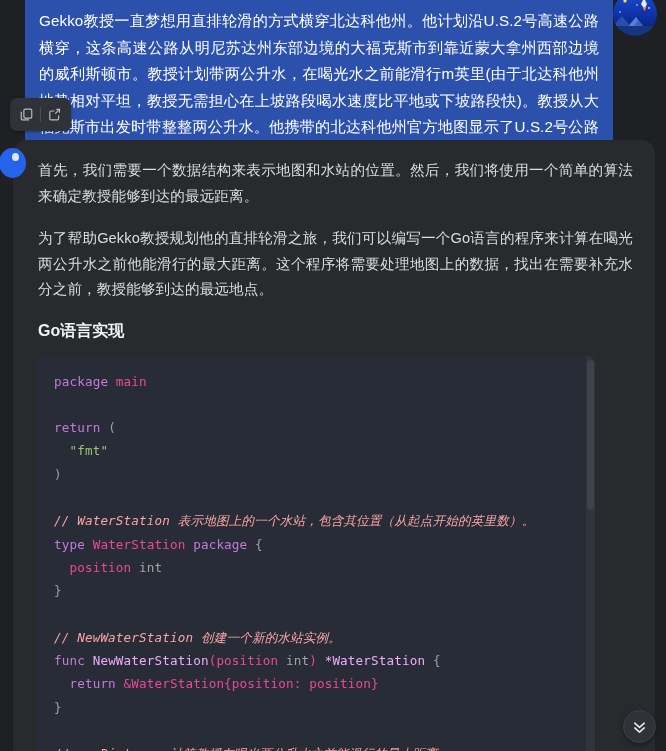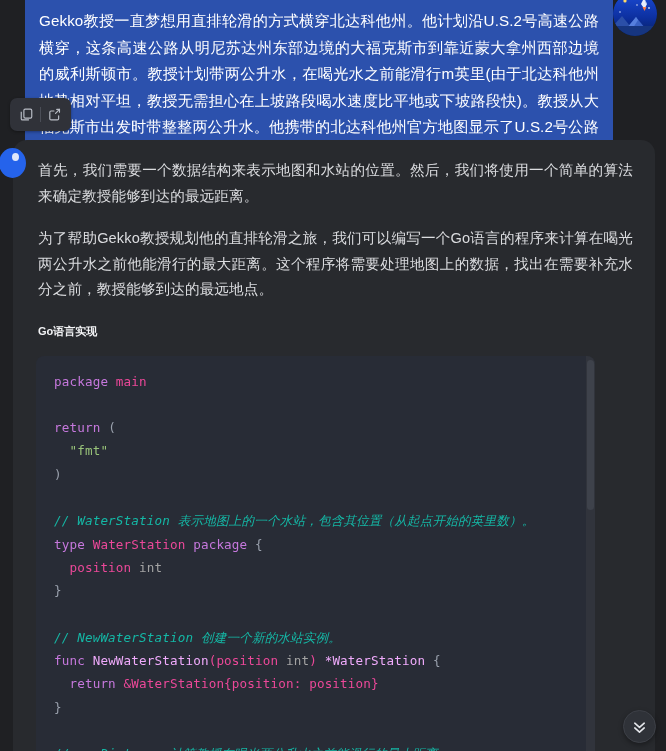--- a/index.html
+++ b/index.html
@@ -71,21 +71,21 @@
     color: #dcdde0;
     font-size: 14.6px;
     line-height: 25.5px;
     letter-spacing: .1px;
     margin-bottom: 17px;
     text-align: justify;
     text-justify: inter-character;
   }
   .asst-h3 {
     color: #f2f3f5;
-    font-size: 11px;
+    font-size: 16px;
     font-weight: bold;
     line-height: 22px;
     margin: 2px 0 14px 0;
   }
 
   
   .code-wrap {
     position: relative;
     background: #282c36;
     border-radius: 8px;
@@ -105,21 +105,21 @@
     font-size: 12.6px;
     line-height: 23.3px;
     color: #c3c8d2;
     white-space: pre;
     letter-spacing: 0.15px;
   }
   .tok-kw   { color: #c678dd; }
   .tok-fn   { color: #f0abfc; }
   .tok-str  { color: #98c379; }
   .tok-int  { color: #a3a3a3; }
-  .tok-com  { color: #14b8a6; font-style: italic; }
+  .tok-com  { color: #fca5a5; font-style: italic; }
   .tok-pun  { color: #9aa1ad; }
   .tok-var  { color: #ec4899; }
 
   .code-sb-track {
     position: absolute; right: 0px; top: 0; width: 9px; height: 100%;
     background: #31343c;
   }
   .code-sb-thumb {
     position: absolute; right: 1px; top: 4px; width: 7px; height: 150px;
     background: #3e424b; border-radius: 4px;

